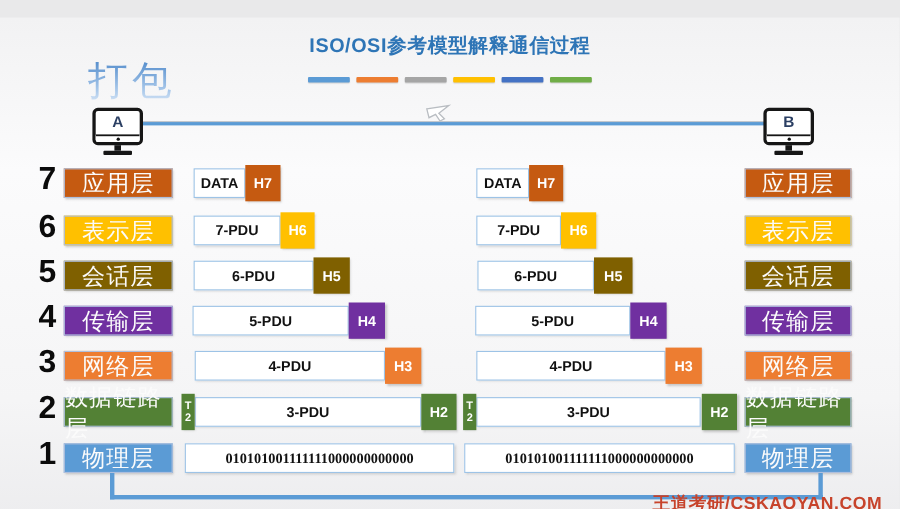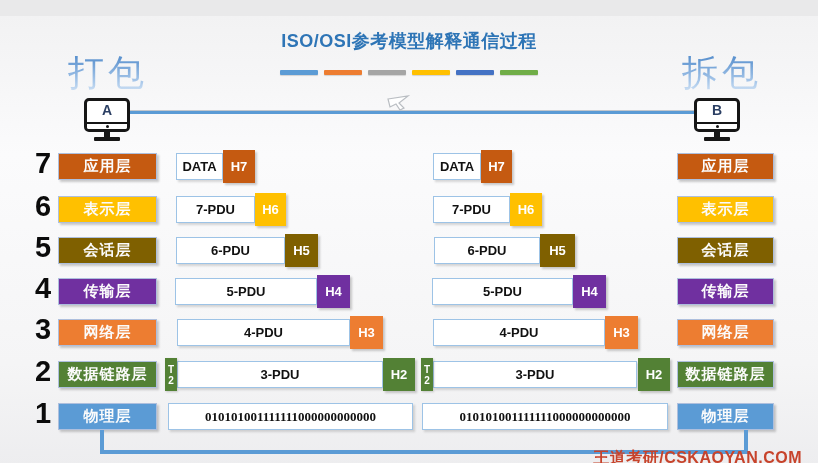--- a/index.html
+++ b/index.html
@@ -44,22 +44,22 @@
   
   #host-link { position:absolute; left:127px; top:94px; width:570px; height:4px; background:#5B9BD5; border-top:1px solid #c3c7cc; z-index:1; }
   #cursor { position:absolute; left:386px; top:78px; z-index:4; }
   
   .num {
     position:absolute; left:28px; width:30px; text-align:center;
     font-size:29px; font-weight:bold; color:#0b0b0b; line-height:1.1;
   }
   .layerbox {
     position:absolute; height:27px; display:flex; align-items:center; justify-content:center;
-    color:#fbfbfb; font-size:15px; font-weight:bold; letter-spacing:1px;
-    border:1.5px solid #aebfdd; box-shadow:1.5px 1.5px 2px rgba(110,110,110,.35);text-align:center;
+    color:#fbfbfb; font-size:21px; font-weight:normal; letter-spacing:1px;
+    border:1.5px solid #aebfdd; box-shadow:1.5px 1.5px 2px rgba(110,110,110,.35);
   }
   .pdubox, .bitsbox {
     position:absolute; height:27px; display:flex; align-items:center; justify-content:center;
     background:#fff; border:1.5px solid #9DC3E6; color:#111;
     font-size:13px; font-weight:bold; box-shadow:1.5px 1.5px 2px rgba(130,130,130,.3);
   }
   .bitsbox { font-family:Liberation Serif, serif; letter-spacing:0; }
   .htag {
     position:absolute; height:33px; display:flex; align-items:center; justify-content:center;
     color:#fff; font-size:13px; font-weight:bold;
@@ -84,22 +84,21 @@
   <div class="title" style="color: rgb(46, 117, 182);">ISO/OSI参考模型解释通信过程</div>
   <div id="dash-row">
       <div class="dash" style="background: rgb(91, 155, 213);"></div>
       <div class="dash" style="background: rgb(237, 125, 49);"></div>
       <div class="dash" style="background: rgb(165, 165, 165);"></div>
       <div class="dash" style="background: rgb(255, 192, 0);"></div>
       <div class="dash" style="background: rgb(68, 114, 196);"></div>
       <div class="dash" style="background: rgb(112, 173, 71);"></div>
     </div>
 
-  <div class="caption" style="left:68px;">打包</div>
-  <div class="caption" style="left:682px;">拆包</div>
+  <div class="caption" style="left:80px;">打包</div>
 
   <div id="host-link" style="background: rgb(91, 155, 213);"></div>
 
   <svg id="cursor" width="26" height="18" viewBox="0 0 26 18">
     <polygon points="2,5 22,2 13,9 18,14 14,16 10,10 4,13" fill="#ffffff" stroke="#b9bdc2" stroke-width="1.2"></polygon>
   </svg>
 
   <div class="host" style="left:84px;">
     <div class="monitor">
       <div class="screen-label">A</div>

